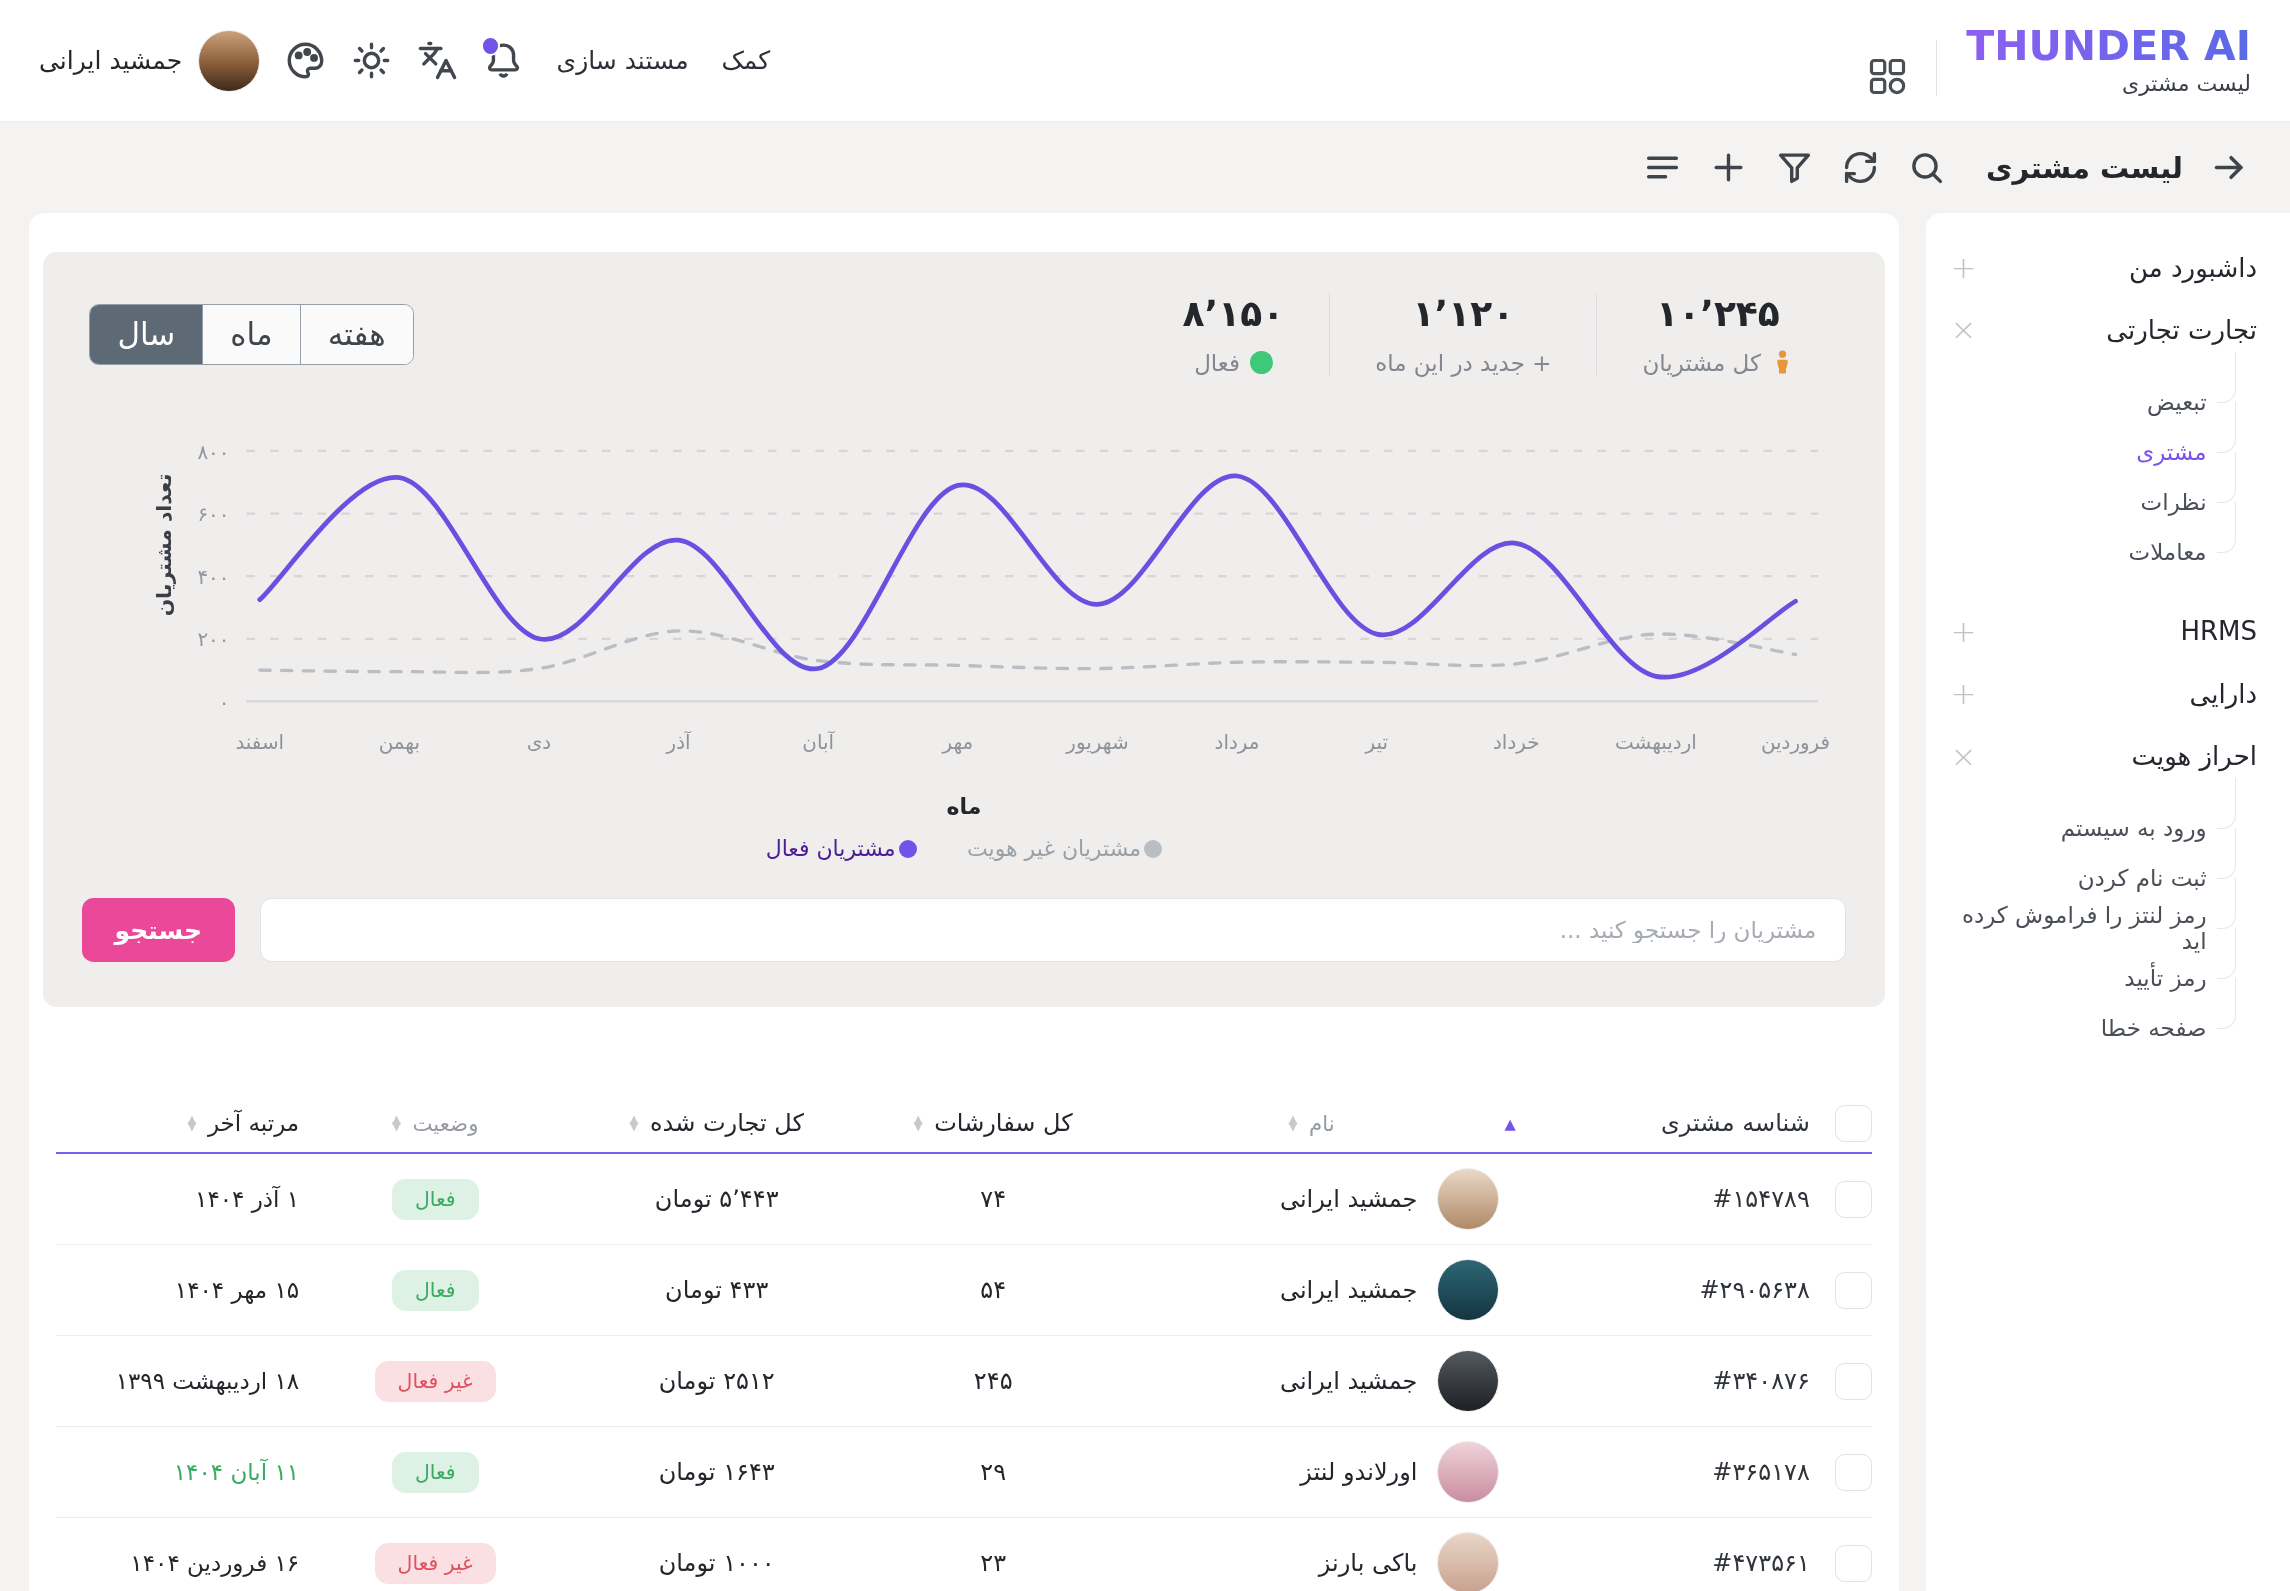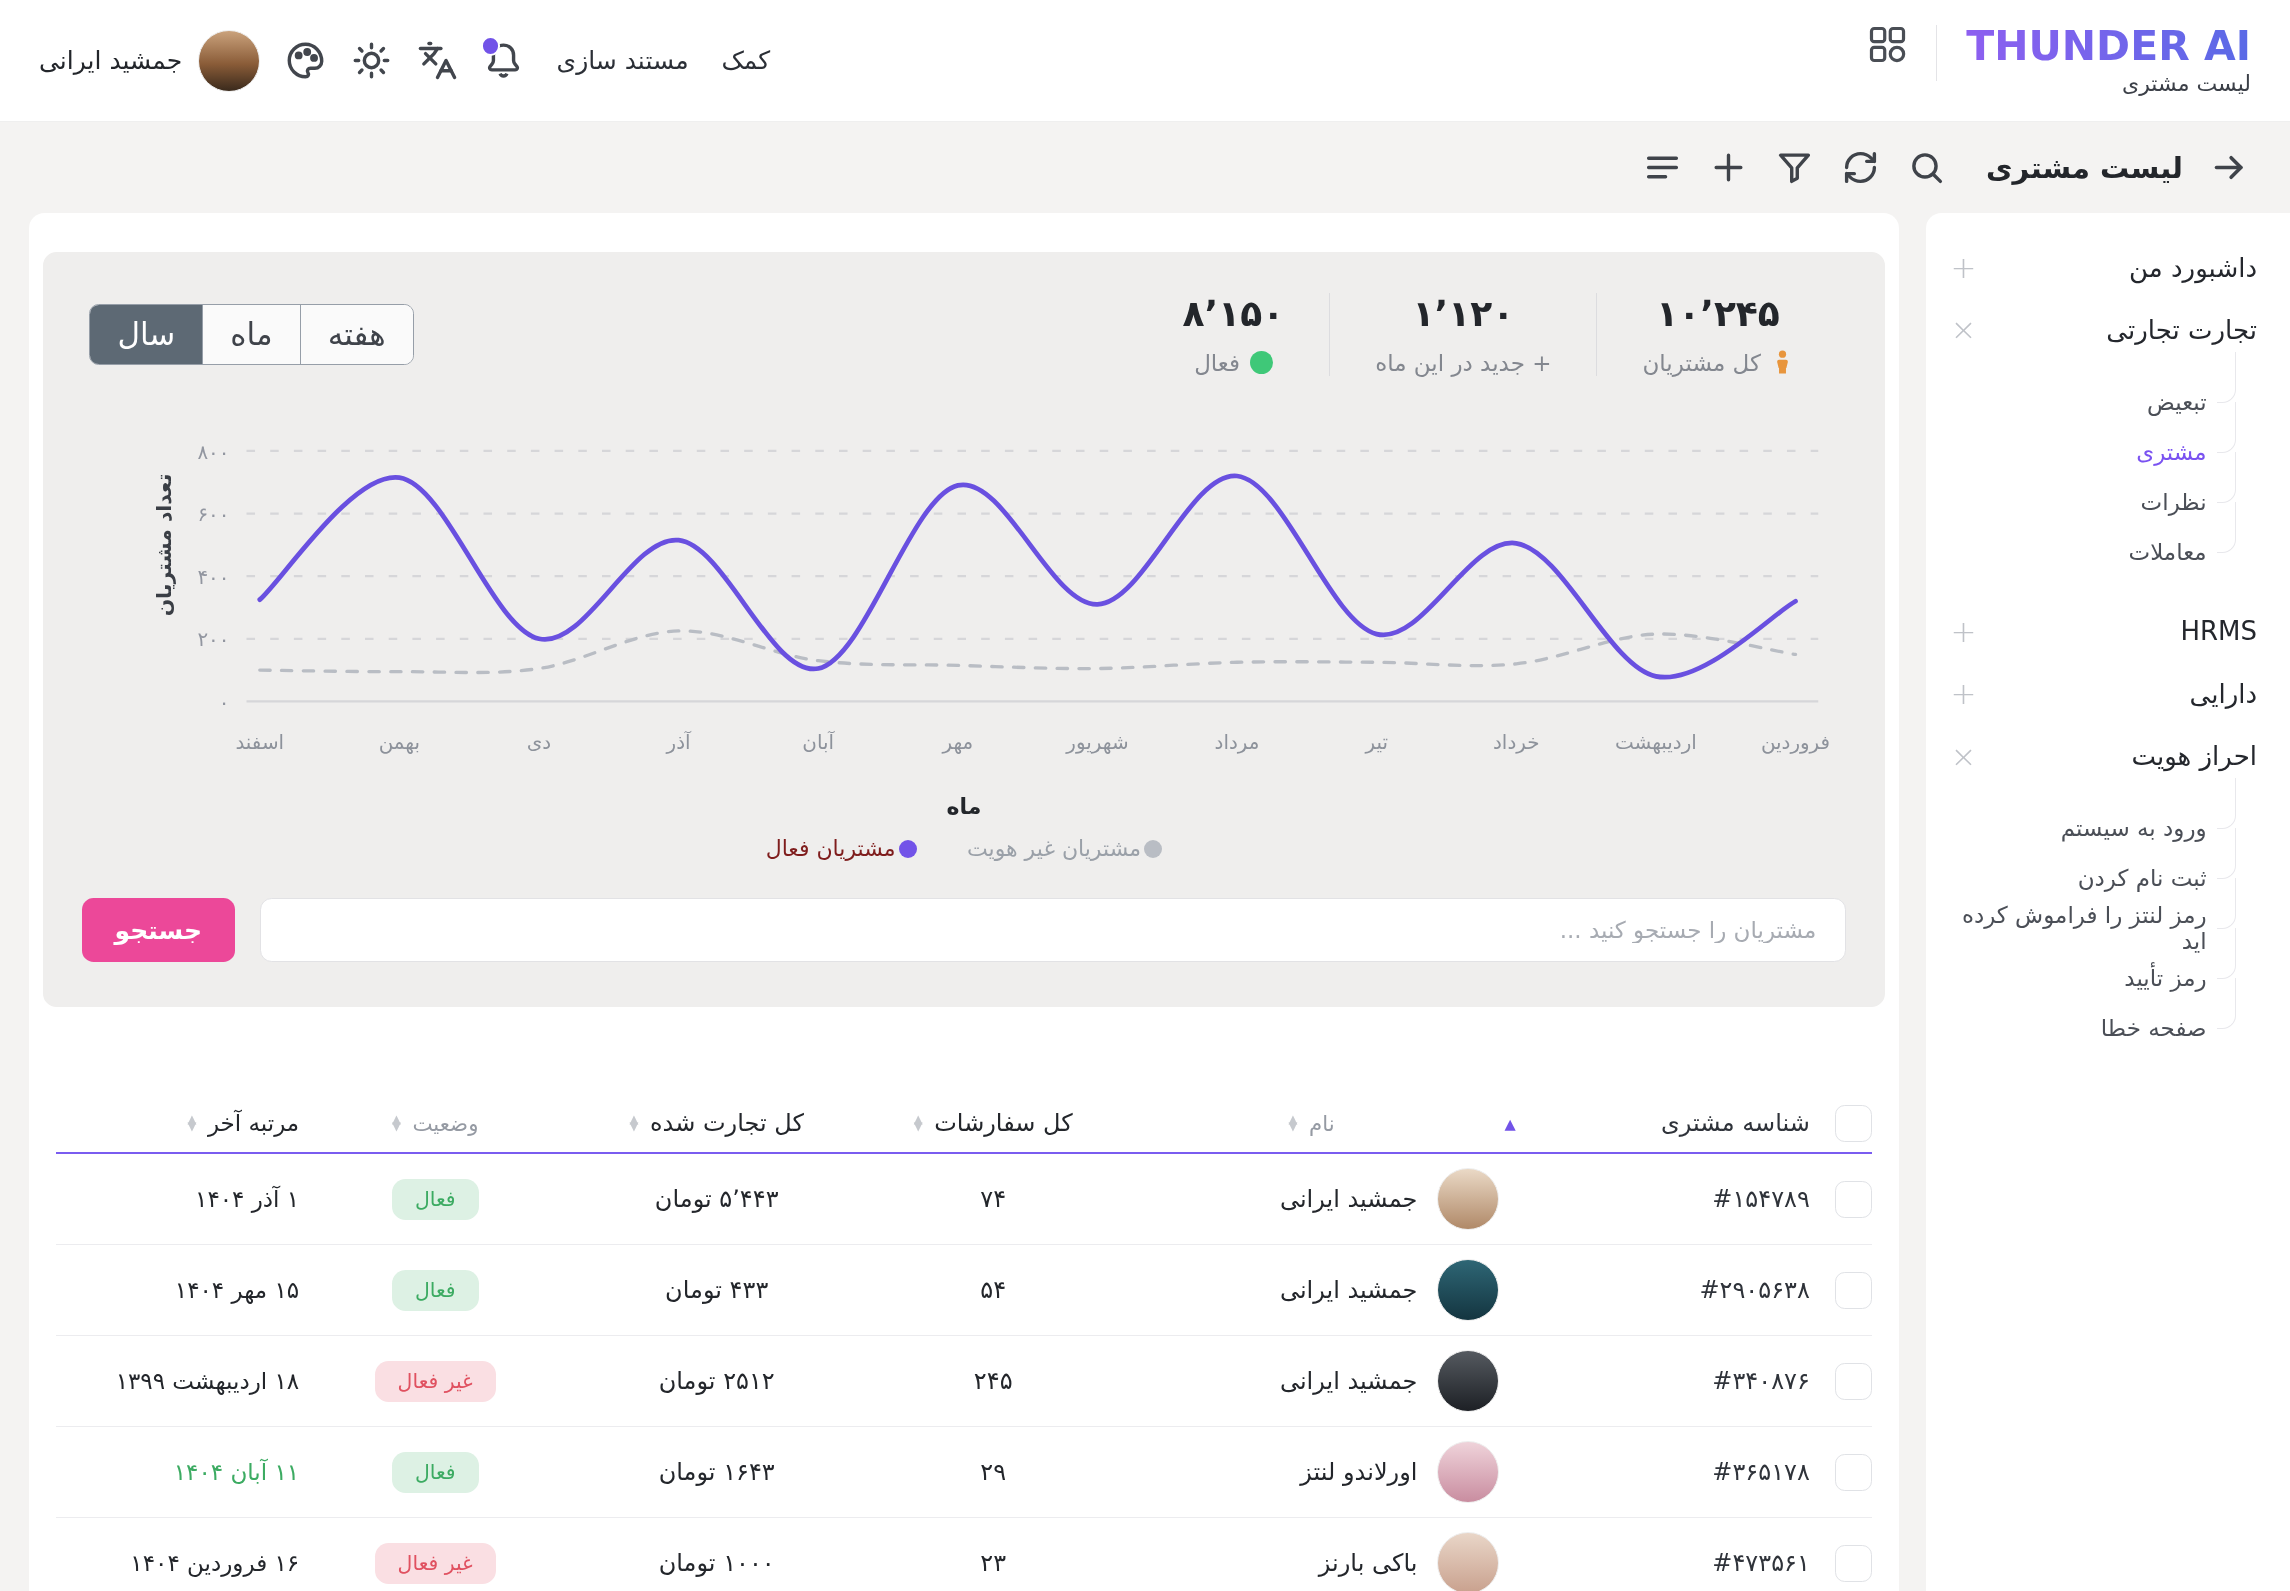--- a/index.html
+++ b/index.html
@@ -2,21 +2,21 @@
 <html dir="rtl" lang="fa"><head>
 <meta charset="utf-8">
 <style>
   *{box-sizing:border-box;margin:0;padding:0}
   html,body{width:2290px;height:1591px;overflow:hidden}
   body{font-family:"DejaVu Sans",sans-serif;background:#f4f3f2;color:#23262b}
   .icon-btn{display:inline-flex;align-items:center;justify-content:center;cursor:pointer}
   svg{display:block}
   
   .topbar{height:122px;background:#fff;display:flex;align-items:center;justify-content:space-between;padding:0 39px;border-bottom:1px solid #efefef}
-  .topbar-right{display:flex;align-items:flex-start;gap:29px}
+  .topbar-right{display:flex;align-items:flex-end;gap:29px}
   .brand{display:flex;flex-direction:column;align-items:flex-start}
   .brand-logo{direction:ltr;font-size:41px;font-weight:900;letter-spacing:0;background:linear-gradient(90deg,#8d5ff0,#5a6ae6);-webkit-background-clip:text;background-clip:text;color:transparent;line-height:1.05}
   .brand-sub{font-size:22px;color:#3c4048;margin-top:3.9px}
   .vdiv{width:1px;height:56px;background:#e4e4e7}
   .topbar-left{display:flex;align-items:center;gap:25px}
   .nav-link{font-size:25px;color:#2b2f36;text-decoration:none;margin-left:7.8px}
   .bell-wrap{position:relative}
   .badge-dot{position:absolute;top:-3.9px;left:-1.9px;width:19.4px;height:19.4px;border-radius:50%;background:#7253e8;border:2.9px solid #fff}
   .user{display:flex;align-items:center;gap:15.5px;cursor:pointer}
   .avatar{width:62px;height:62px;border-radius:50%;flex:none;border:1.9px solid #eee}
@@ -64,21 +64,21 @@
   .y-axis-label{position:absolute;left:-64px;top:116px;width:291px;text-align:center;transform:rotate(-90deg);font-size:20.4px;font-weight:bold;color:#3a3e45;white-space:nowrap}
   #chart-svg{direction:ltr;width:100%;font-family:inherit}
   .x-axis-title{text-align:center;font-size:22px;font-weight:bold;color:#23262b;margin-top:5.8px}
   .legend{display:flex;justify-content:center;align-items:center;gap:50px;margin-top:17.5px}
   .legend-item{display:flex;align-items:center;gap:2.9px;cursor:pointer}
   .legend-dot{width:18.4px;height:18.4px;border-radius:50%}
   .legend-dot.inactive{background:#b9bdc4}
   .legend-dot.active{background:#7253e8}
   .legend-label{font-size:22px}
   .legend-label.inactive{color:#9aa0a8}
-  .legend-label.active{color:#7f1d1d}
+  .legend-label.active{color:#4c1d95}
   
   .search-row{display:flex;align-items:center;gap:25px;margin-top:37px}
   .search-input{flex:1;height:64px;border:1px solid #e2e2e5;border-radius:11.6px;background:#fff;padding:0 29px;font-size:23px;font-family:inherit;color:#23262b;outline:none}
   .search-input::placeholder{color:#a7abb2}
   .search-btn{height:64px;padding:0 33px;border:none;border-radius:11.6px;background:#ec4899;color:#fff;font-size:25px;font-weight:bold;font-family:inherit;cursor:pointer}
   
   .table{margin-top:87px;padding:0 13.6px}
   .thead{display:flex;align-items:center;height:60px;border-bottom:2.9px solid #7a5cf0}
   .trow{display:flex;align-items:center;height:91px;border-bottom:1px solid #ececef}
   .cell{display:flex;align-items:center}

